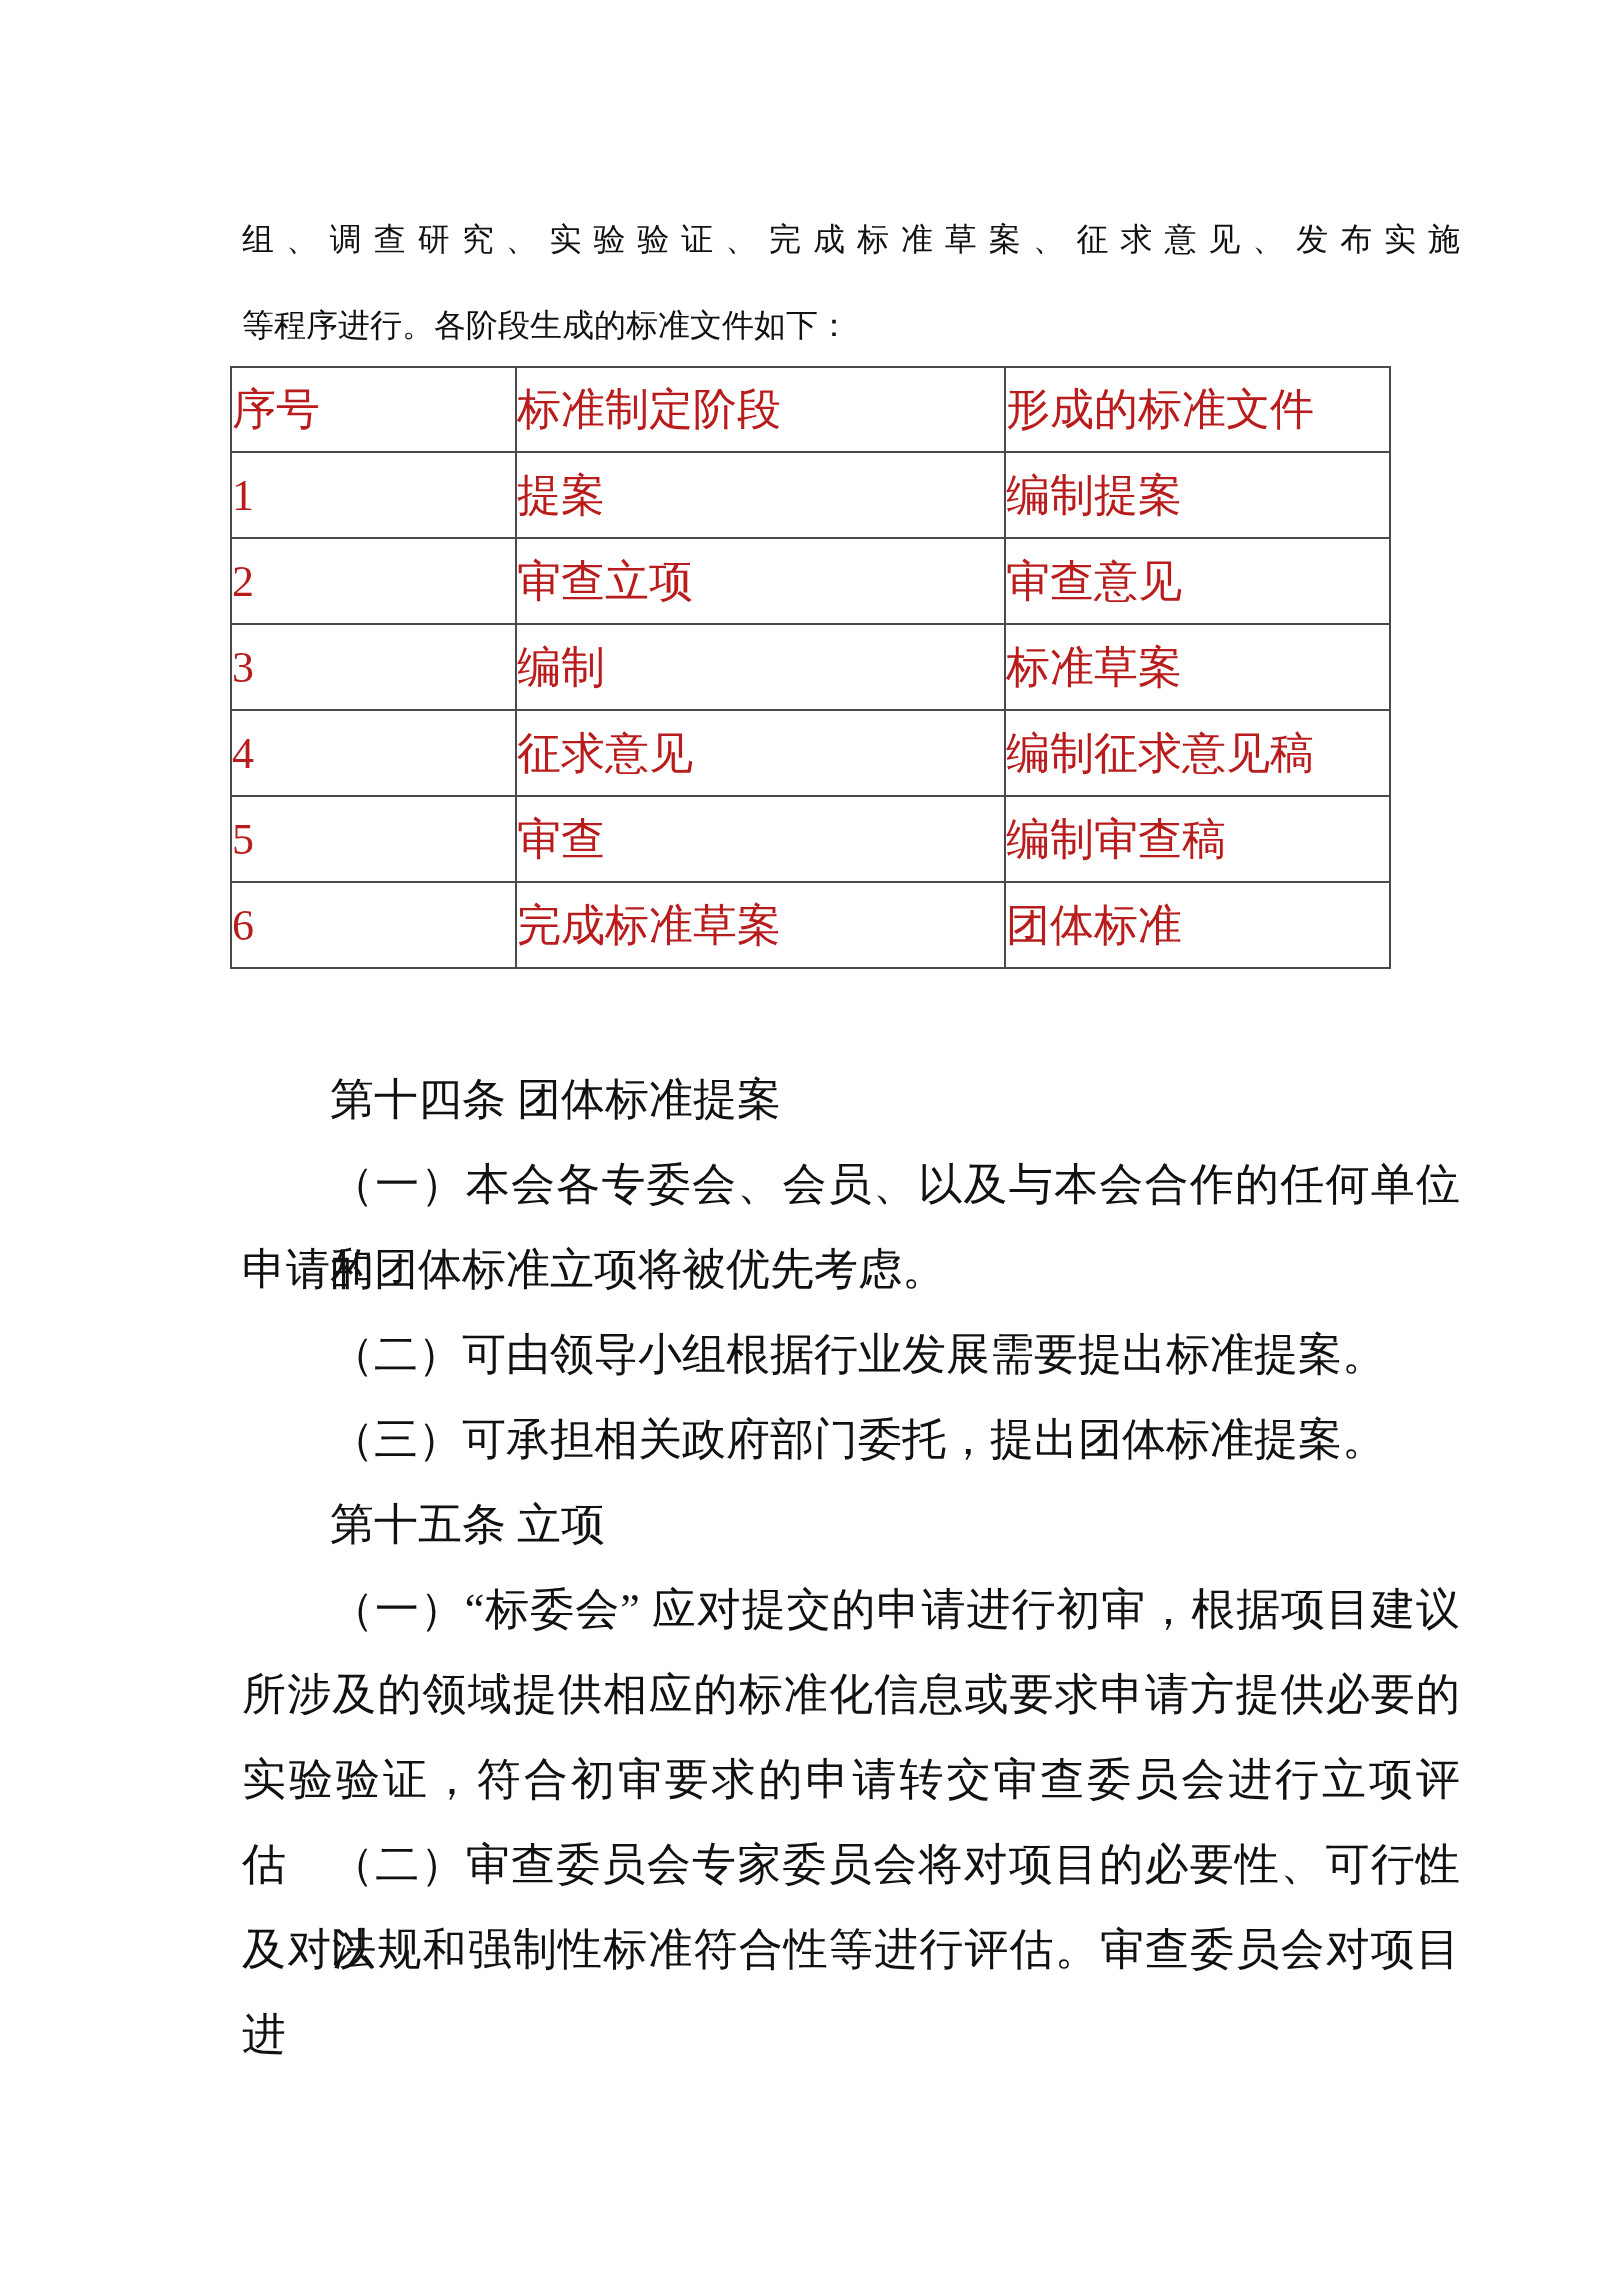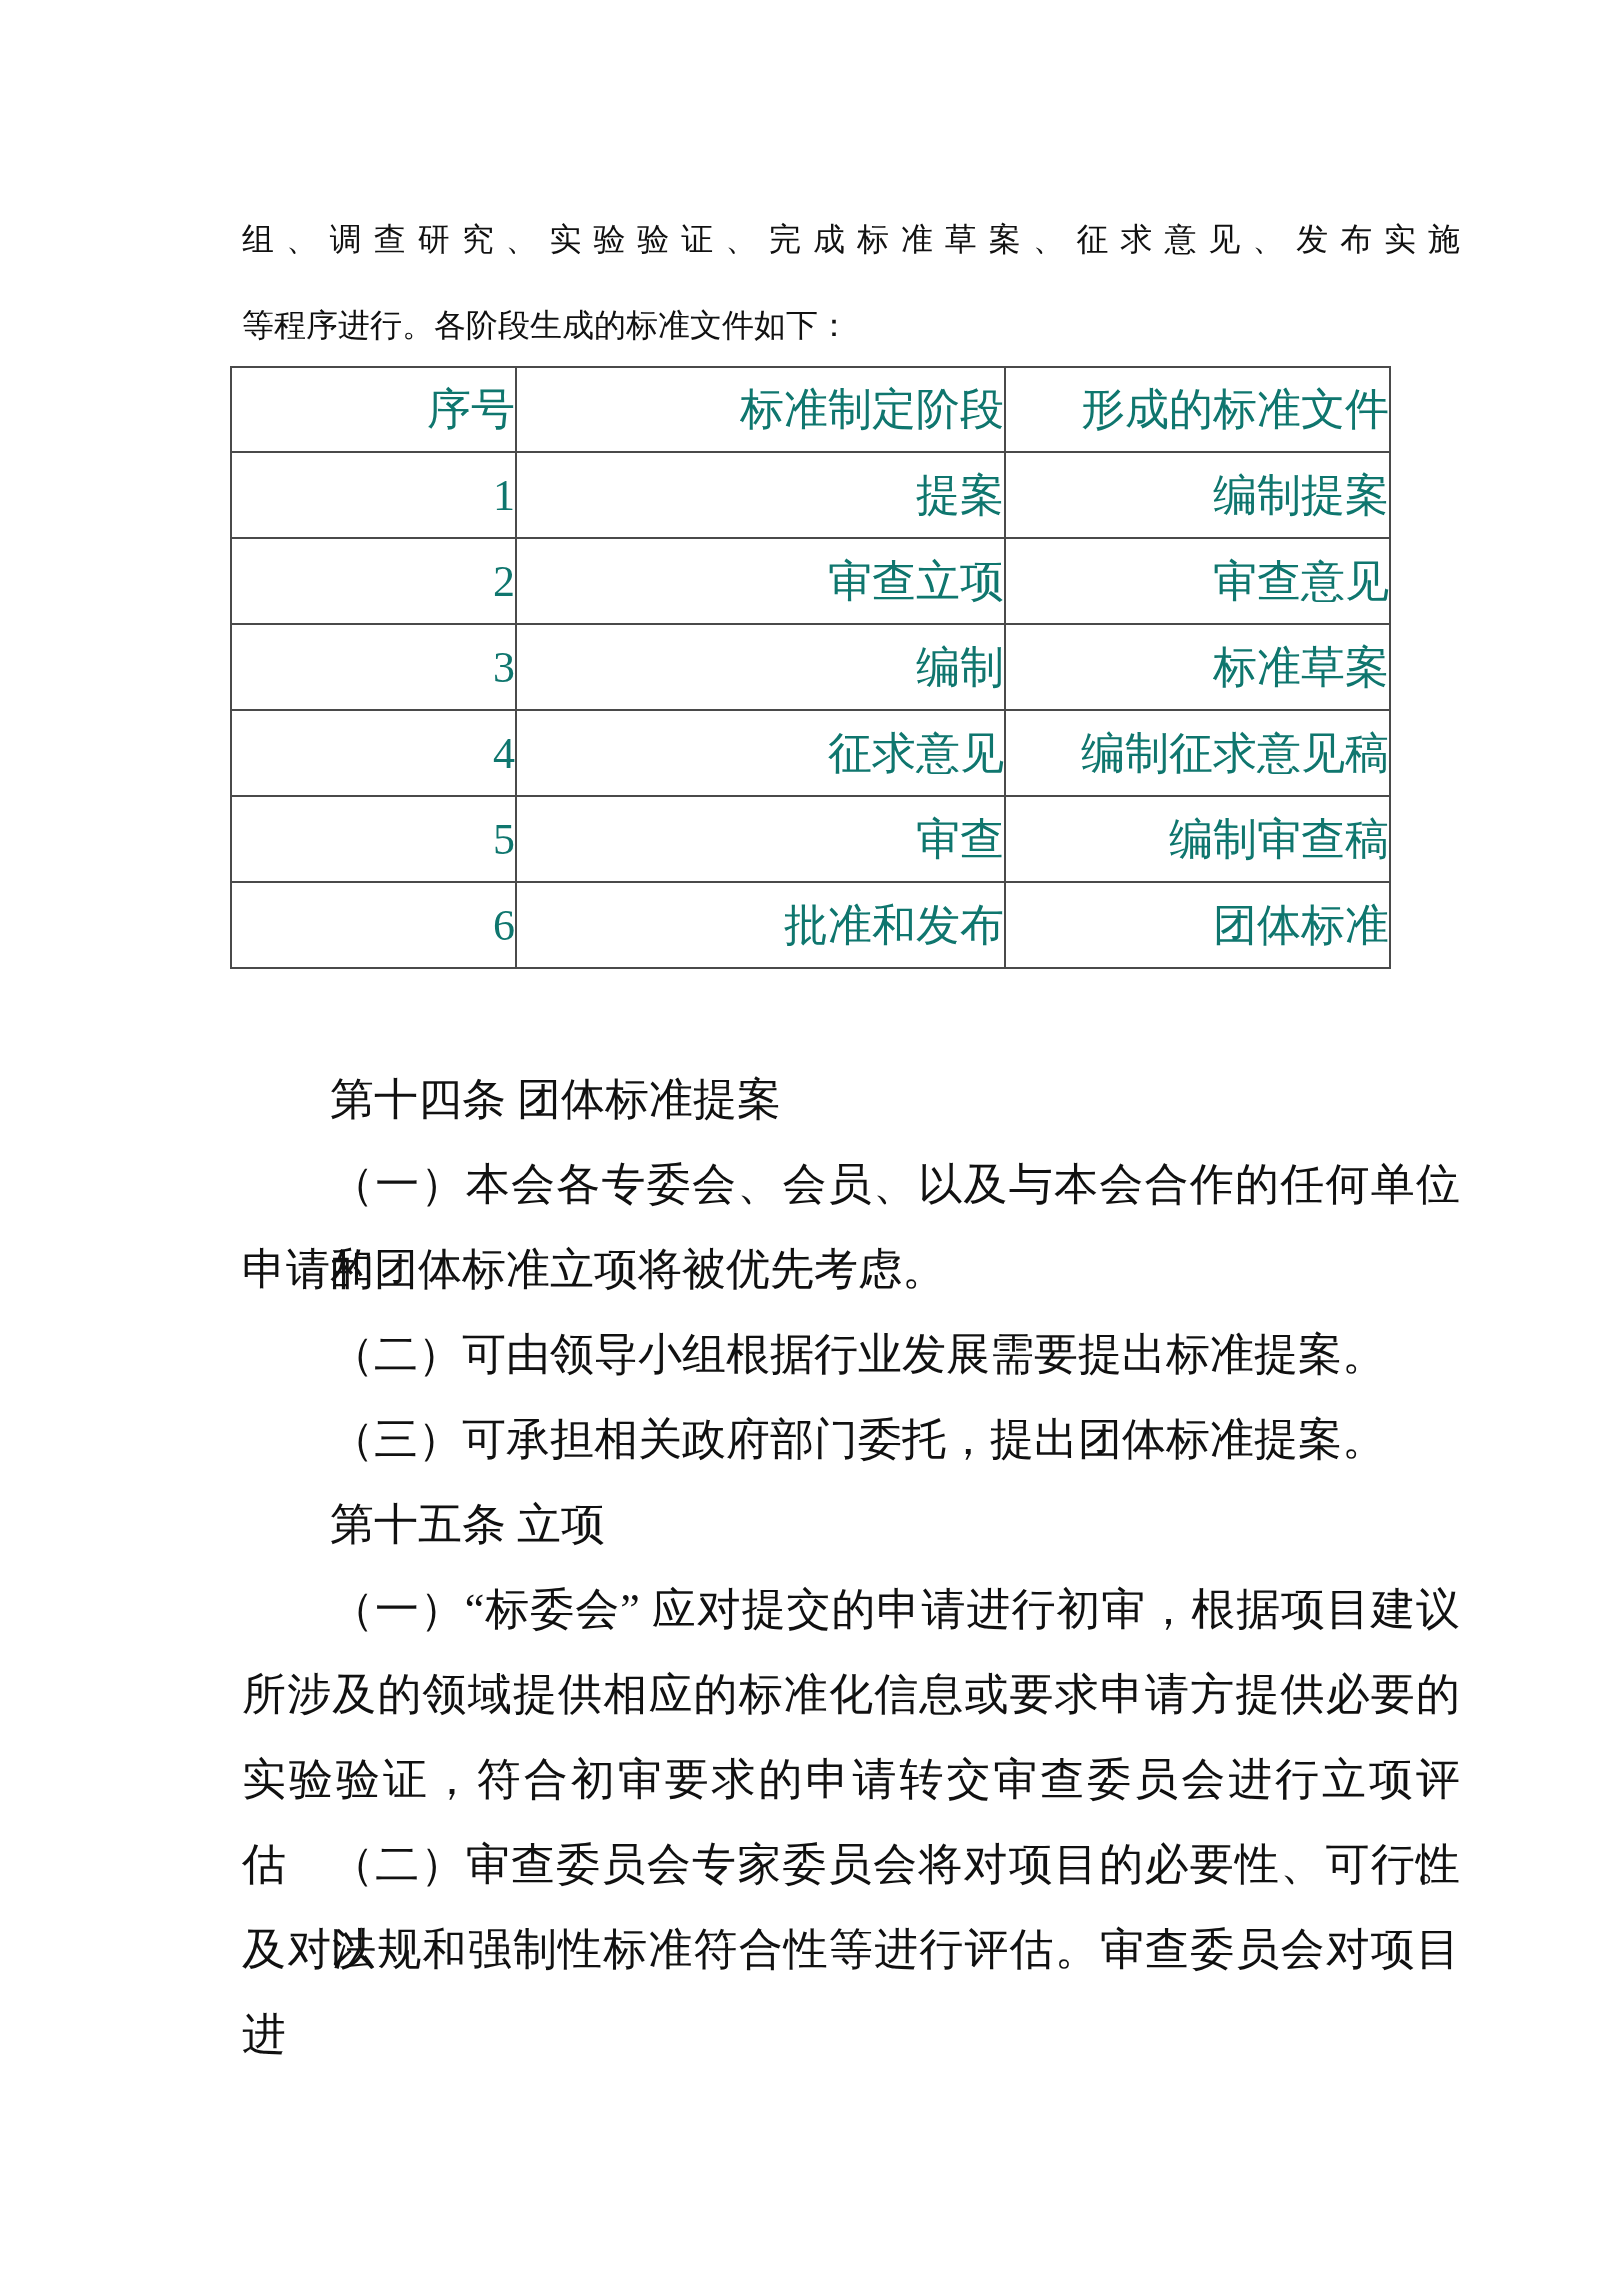--- a/index.html
+++ b/index.html
@@ -54,24 +54,24 @@
     table-layout: fixed;
   }
   table.standards col.c1 { width: 285px; }
   table.standards col.c2 { width: 489px; }
   table.standards col.c3 { width: 385px; }
   table.standards th,
   table.standards td {
     border: 2px solid #4a4a4a;
     font-size: 44px;
     font-weight: normal;
-    text-align: right;
+    text-align: left;
     vertical-align: middle;
     padding: 0;
-    color: #0f766e;
+    color: #b91c1c;
   }
   table.standards tr { height: 85px; }
 </style>
 </head>
 <body>
 
 <div class="page">
 
   <div class="intro-block">
       <div class="line justify">组、调查研究、实验验证、完成标准草案、征求意见、发布实施</div>
@@ -112,21 +112,21 @@
           <td>征求意见</td>
           <td>编制征求意见稿</td>
         </tr>
         <tr>
           <td>5</td>
           <td>审查</td>
           <td>编制审查稿</td>
         </tr>
         <tr>
           <td>6</td>
-          <td>批准和发布</td>
+          <td>完成标准草案</td>
           <td>团体标准</td>
         </tr>
       </tbody>
   </table>
 
   <div class="content-block">
       <div class="line indent">第十四条 团体标准提案</div>
       <div class="line indent justify">（一）本会各专委会、会员、以及与本会合作的任何单位和</div>
       <div class="line">申请的团体标准立项将被优先考虑。</div>
       <div class="line indent">（二）可由领导小组根据行业发展需要提出标准提案。</div>

